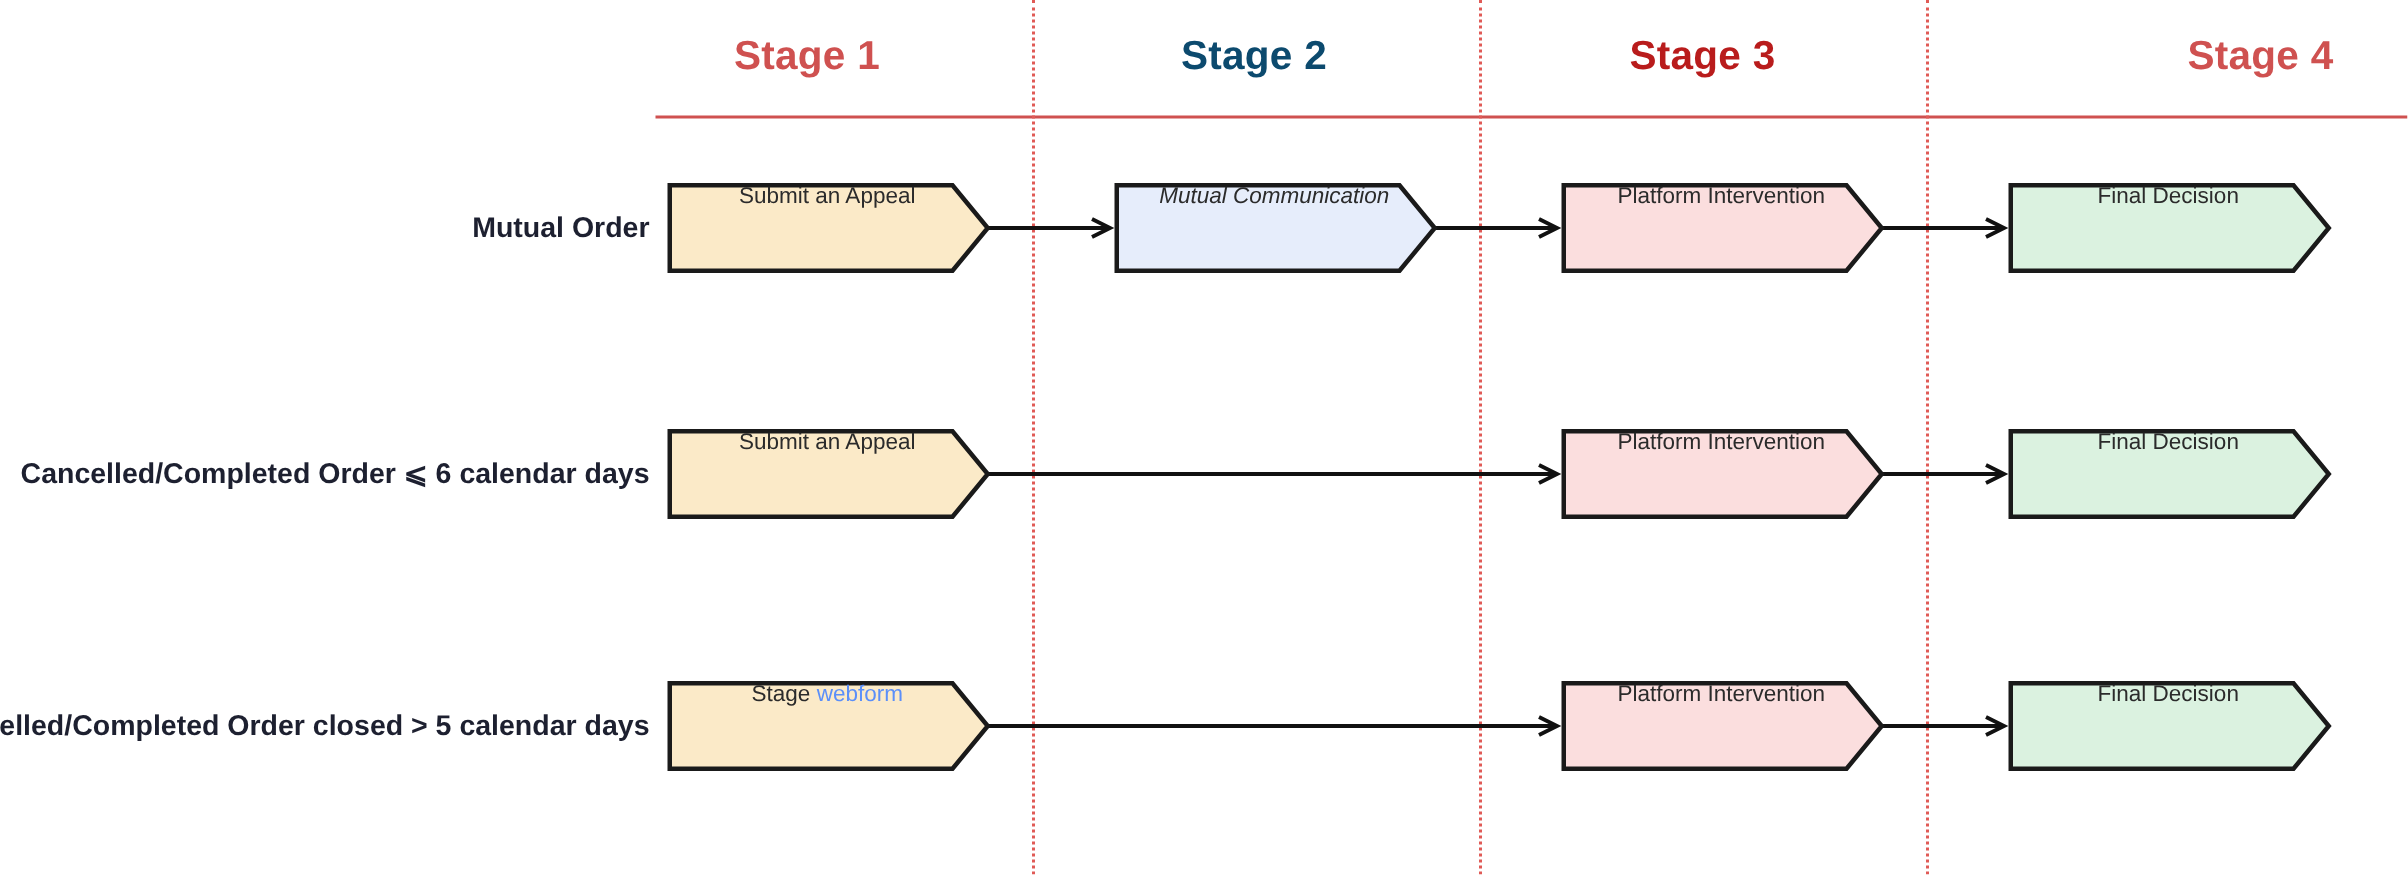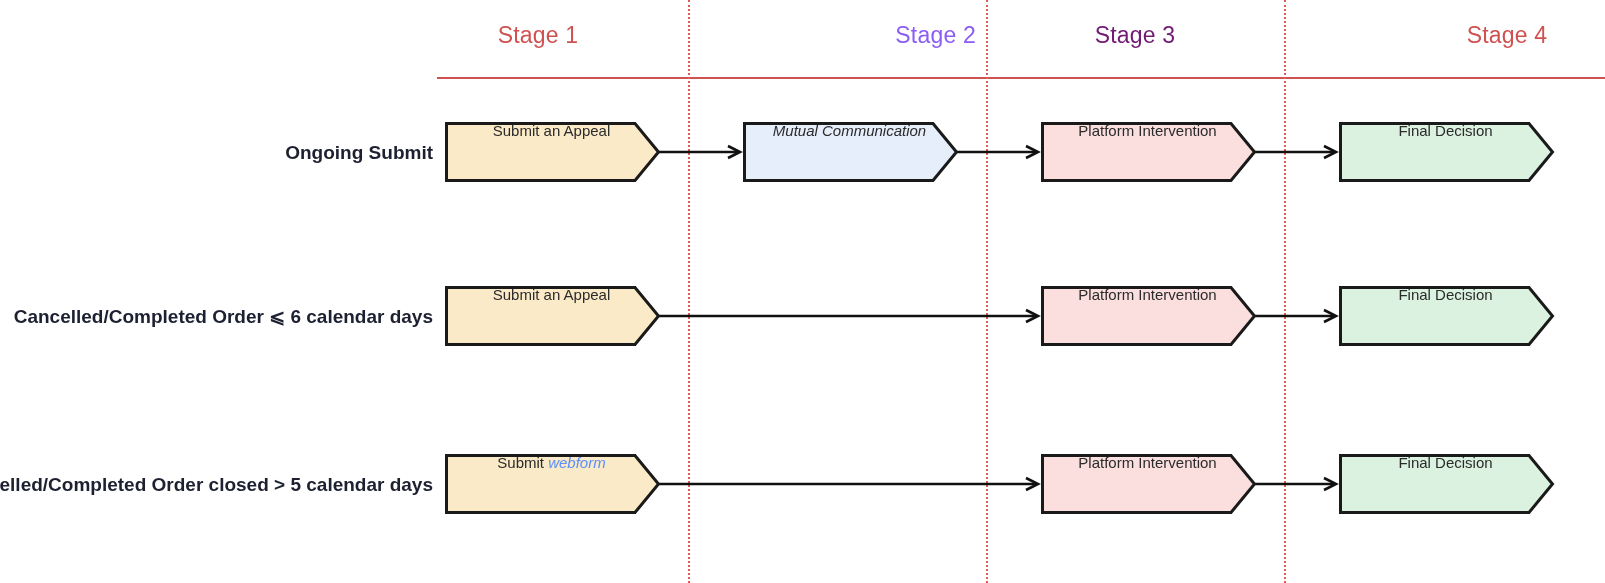--- a/index.html
+++ b/index.html
@@ -16,22 +16,22 @@
   #canvas {
     position: relative;
     width: 1605px;
     height: 583px;
     background: #ffffff;
   }
   
   .stage-header {
     position: absolute;
     top: 22px;
-    font-size: 23px;
-    font-weight: normal;
+    font-size: 27px;
+    font-weight: bold;
     color: #cf5150;
     text-align: center;
     letter-spacing: 0.2px;
     white-space: nowrap;
   }
   .stage-rule {
     position: absolute;
     left: 437px;
     top: 77px;
     width: 1168px;
@@ -75,51 +75,50 @@
     position: relative;
     z-index: 2;
     font-size: 15px;
     color: #2b2b2b;
     white-space: nowrap;
     padding-right: 18px;
     text-align: center;
   }
   .chev-label .link {
     color: #5b8ff9;
-    font-style: italic;
   }
   
   .connector {
     position: absolute;
     height: 16px;
   }
   .connector svg { display: block; overflow: visible; }
 </style>
 </head>
 <body>
 
 <div id="canvas">
 
   <div id="stage-headers">
       <div class="stage-header" style="left: 398px; width: 280px; color: rgb(207, 81, 80);">Stage 1</div>
-      <div class="stage-header" style="left: 696px; width: 280px; color: #8b5cf6; text-align: right;">Stage 2</div>
-      <div class="stage-header" style="left: 995px; width: 280px; color: #701a75;">Stage 3</div>
+      <div class="stage-header" style="left: 696px; width: 280px; color: #0c4a6e;">Stage 2</div>
+      <div class="stage-header" style="left: 995px; width: 280px; color: #b91c1c;">Stage 3</div>
       <div class="stage-header" style="left: 1367px; width: 280px; color: rgb(207, 81, 80);">Stage 4</div>
     </div>
 
   <div class="stage-rule"></div>
 
   <div id="stage-dividers">
       <div class="stage-divider" style="left: 688px; border-left-color: rgb(224, 90, 86);"></div>
       <div class="stage-divider" style="left: 986px; border-left-color: rgb(224, 90, 86);"></div>
       <div class="stage-divider" style="left: 1284px; border-left-color: rgb(224, 90, 86);"></div>
     </div>
 
   <div id="rows">
-      <div class="row-label" style="top: 143px; color: rgb(29, 32, 48);">Ongoing Submit</div>
+      <div class="row-label" style="top: 143px; color: rgb(29, 32, 48);">Mutual Order</div>
       <div class="connector" style="left: 637px; top: 144px; width: 104px;">
         <svg width="104" height="16" viewBox="0 0 104 16">
           <path d="M 0 8 L 102 8" stroke="#111111" stroke-width="2.6" fill="none"></path>
           <path d="M 91 2 L 103 8 L 91 14" stroke="#111111" stroke-width="2.6" fill="none" stroke-linecap="butt" stroke-linejoin="miter"></path>
         </svg>
       </div>
       <div class="connector" style="left: 935px; top: 144px; width: 104px;">
         <svg width="104" height="16" viewBox="0 0 104 16">
           <path d="M 0 8 L 102 8" stroke="#111111" stroke-width="2.6" fill="none"></path>
           <path d="M 91 2 L 103 8 L 91 14" stroke="#111111" stroke-width="2.6" fill="none" stroke-linecap="butt" stroke-linejoin="miter"></path>
@@ -196,21 +195,21 @@
       <div class="connector" style="left: 1233px; top: 476px; width: 104px;">
         <svg width="104" height="16" viewBox="0 0 104 16">
           <path d="M 0 8 L 102 8" stroke="#111111" stroke-width="2.6" fill="none"></path>
           <path d="M 91 2 L 103 8 L 91 14" stroke="#111111" stroke-width="2.6" fill="none" stroke-linecap="butt" stroke-linejoin="miter"></path>
         </svg>
       </div>
       <div class="chevron" style="left: 445px; top: 454px; width: 215px;">
         <svg width="215" height="60" viewBox="0 0 215 60">
           <path d="M 1.5 1.5 L 190 1.5 L 213.5 30 L 190 58.5 L 1.5 58.5 Z" fill="#fbeac8" stroke="#1a1a1a" stroke-width="3" stroke-linejoin="miter"></path>
         </svg>
-        <span class="chev-label"><span>Submit </span><span class="link" style="color: rgb(91, 143, 249);">webform</span></span>
+        <span class="chev-label"><span>Stage </span><span class="link" style="color: rgb(91, 143, 249);">webform</span></span>
       </div>
       <div class="chevron" style="left: 1041px; top: 454px; width: 215px;">
         <svg width="215" height="60" viewBox="0 0 215 60">
           <path d="M 1.5 1.5 L 190 1.5 L 213.5 30 L 190 58.5 L 1.5 58.5 Z" fill="#fbdede" stroke="#1a1a1a" stroke-width="3" stroke-linejoin="miter"></path>
         </svg>
         <span class="chev-label"><span>Platform Intervention</span></span>
       </div>
       <div class="chevron" style="left: 1339px; top: 454px; width: 215px;">
         <svg width="215" height="60" viewBox="0 0 215 60">
           <path d="M 1.5 1.5 L 190 1.5 L 213.5 30 L 190 58.5 L 1.5 58.5 Z" fill="#dbf2e0" stroke="#1a1a1a" stroke-width="3" stroke-linejoin="miter"></path>

